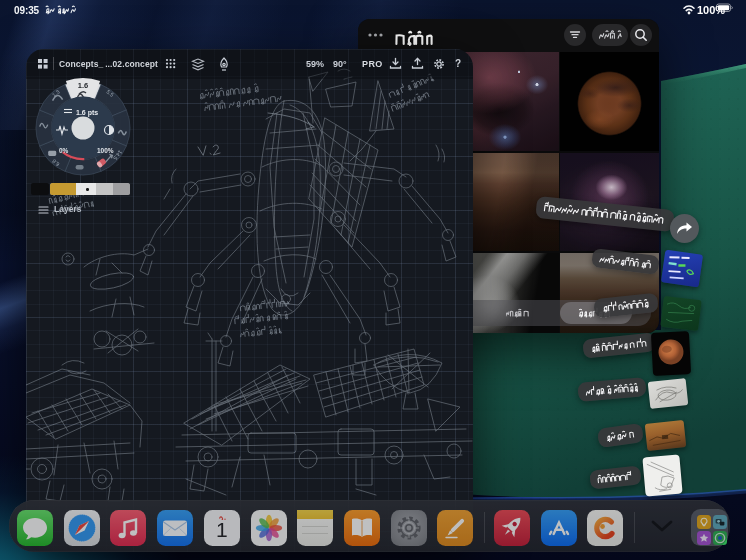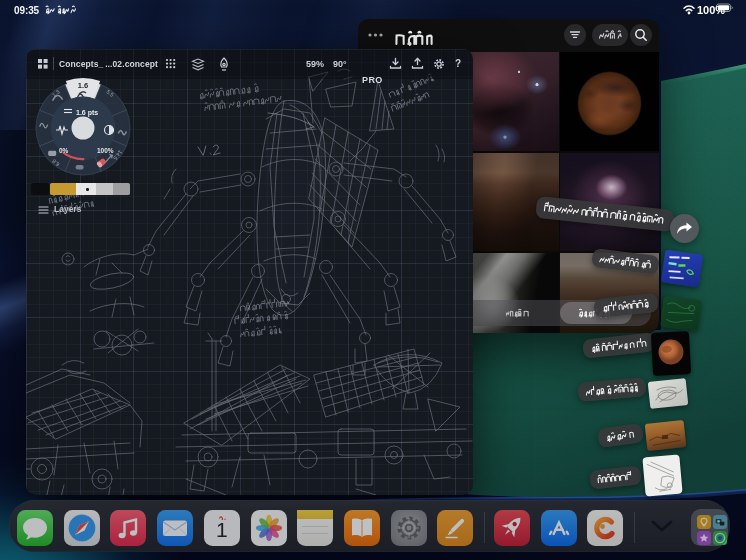--- a/index.html
+++ b/index.html
@@ -90,21 +90,21 @@
       </svg>
       <div class="abs" style="left:8px;top:281px;width:285px;height:26px;border-radius:14px;background:rgba(88,88,94,.48);"></div>
       <div class="abs" style="left:202px;top:283px;width:72px;height:22px;border-radius:11px;background:rgba(142,142,148,.52);"></div>
       <svg class="abs" style="left:148px;top:288px" width="40" height="12" viewBox="0 0 40 12">
         <path d="M0.0,6.4 Q0.8,1.9 1.7,4.1 Q2.3,6.4 3.0,2.4 M4.4,6.4 L4.6,1.9 Q5.9,1.3 6.8,2.3 L6.9,6.4 M9.1,6.4 a1.1,1.1 0 1 1 1.6,1.0 M9.9,6.4 Q8.8,1.9 11.1,2.5 L11.0,6.4 M12.6,6.4 L12.8,1.9 Q14.0,1.3 14.8,2.3 L14.9,6.4 M13.7,6.4 L13.8,4.1 M12.8,0.2 q1,-1 2,0 M18.0,6.4 L18.2,1.9 Q20.4,1.3 22.1,2.3 L22.2,6.4" transform="translate(0,2.5)" fill="none" stroke="#c9c9cd" stroke-width="1.05" stroke-linecap="round"></path>
       </svg>
       <svg class="abs" style="left:220px;top:288px" width="46" height="12" viewBox="0 0 46 12">
         <path d="M1.5,6.4 a1.1,1.1 0 1 1 1.6,1.0 M2.3,6.4 Q1.0,1.9 4.5,2.5 L4.4,6.4 M1.5,0.2 q1,-1 2,0 M6.6,6.4 a1.1,1.1 0 1 1 1.6,1.0 M7.4,6.4 Q6.3,1.9 8.5,2.5 L8.4,6.4 M11.1,6.4 a1.1,1.1 0 1 1 1.6,1.0 M11.9,6.4 Q10.6,1.9 14.0,2.5 L13.9,6.4 M15.6,6.4 L15.7,1.9 Q17.3,1.4 18.9,2.2 L19.0,-1.1 M21.4,6.4 a1.1,1.1 0 1 1 1.6,1.0 M22.2,6.4 Q20.9,1.9 24.0,2.5 L23.9,6.4 M26.3,6.4 a1.1,1.1 0 1 1 1.6,1.0 M27.1,6.4 Q25.9,1.9 28.3,2.5 L28.2,6.4 M29.9,6.4 L30.1,1.9 Q32.2,1.3 31.4,2.3 L31.5,6.4" transform="translate(0,2.5)" fill="none" stroke="#f0f0f2" stroke-width="1.1" stroke-linecap="round"></path>
       </svg>
     </div>
-    <div class="abs" id="win" style="left:26px;top:49px;width:447px;height:446px;border-radius:10px;background:#151920;box-shadow:0 16px 50px rgba(0,0,0,.65);overflow:hidden;">
+    <div class="abs" id="win" style="left:26px;top:49px;width:447px;height:503px;border-radius:18px;background:#151920;box-shadow:0 16px 50px rgba(0,0,0,.65);overflow:hidden;">
       <div class="abs" style="left:0;top:0;width:447px;height:503px;background-image:repeating-linear-gradient(to right, rgba(130,150,185,.13) 0 1px, transparent 1px 53.6px),repeating-linear-gradient(to bottom, rgba(130,150,185,.13) 0 1px, transparent 1px 53.6px),repeating-linear-gradient(to right, rgba(120,140,175,.065) 0 1px, transparent 1px 13.4px),repeating-linear-gradient(to bottom, rgba(120,140,175,.065) 0 1px, transparent 1px 13.4px);"></div>
       <svg class="abs" style="left:0;top:0" width="447" height="503" viewBox="0 0 447 503">
         <g fill="none" stroke="#a8b2bd" stroke-linecap="round" stroke-linejoin="round" stroke-width="0.72" opacity="0.55">
           <path d="M258,52 C278,48 294,62 298,92 C303,134 296,198 280,244 C272,266 256,272 246,260 C232,240 228,192 233,136 C237,92 244,56 258,52 Z"></path>
           <path d="M258,52 C250,96 246,168 250,218 C252,244 258,258 266,262"></path>
           <path d="M264,56 C282,62 292,88 294,120 C296,162 290,214 278,248"></path>
           <path d="M240,70 L258,60 L284,64 L296,84"></path>
           <path d="M236,118 C256,108 282,108 298,118"></path>
           <path d="M234,162 C254,152 280,152 296,160"></path>
           <path d="M238,212 C256,204 278,204 290,210"></path>
@@ -294,21 +294,21 @@
       </svg>
       <svg class="abs" style="left:191px;top:8px" width="14" height="14" viewBox="0 0 14 14">
         <g fill="none" stroke="#c9ced6" stroke-width="1.2">
           <path d="M7,1 C10,4 11,7 9.5,10 L4.5,10 C3,7 4,4 7,1 Z"></path>
           <circle cx="7" cy="7.5" r="1.2"></circle>
           <path d="M5,13 L9,13"></path>
         </g>
       </svg>
       <div class="abs" style="left:280px;top:10px;color:#ccd1d8;font-size:9px;font-weight:700;">59%</div>
       <div class="abs" style="left:307px;top:10px;color:#ccd1d8;font-size:9px;font-weight:700;">90°</div>
-      <div class="abs" style="left:336px;top:26px;color:#d8dce2;font-size:9px;font-weight:800;letter-spacing:.4px;">PRO</div>
+      <div class="abs" style="left:336px;top:10px;color:#d8dce2;font-size:9px;font-weight:800;letter-spacing:.4px;">PRO</div>
       <svg class="abs" style="left:363px;top:8px" width="13" height="13" viewBox="0 0 13 13">
         <g fill="none" stroke="#c9ced6" stroke-width="1.3" stroke-linecap="round">
           <path d="M6.5,1.5 L6.5,7"></path>
           <path d="M4,5 L6.5,7.5 L9,5"></path>
           <path d="M1.5,9.5 L1.5,11 L11.5,11 L11.5,9.5"></path>
         </g>
       </svg>
       <svg class="abs" style="left:385px;top:8px" width="13" height="13" viewBox="0 0 13 13">
         <g fill="none" stroke="#c9ced6" stroke-width="1.3" stroke-linecap="round">
           <path d="M6.5,7.5 L6.5,1.5"></path>

